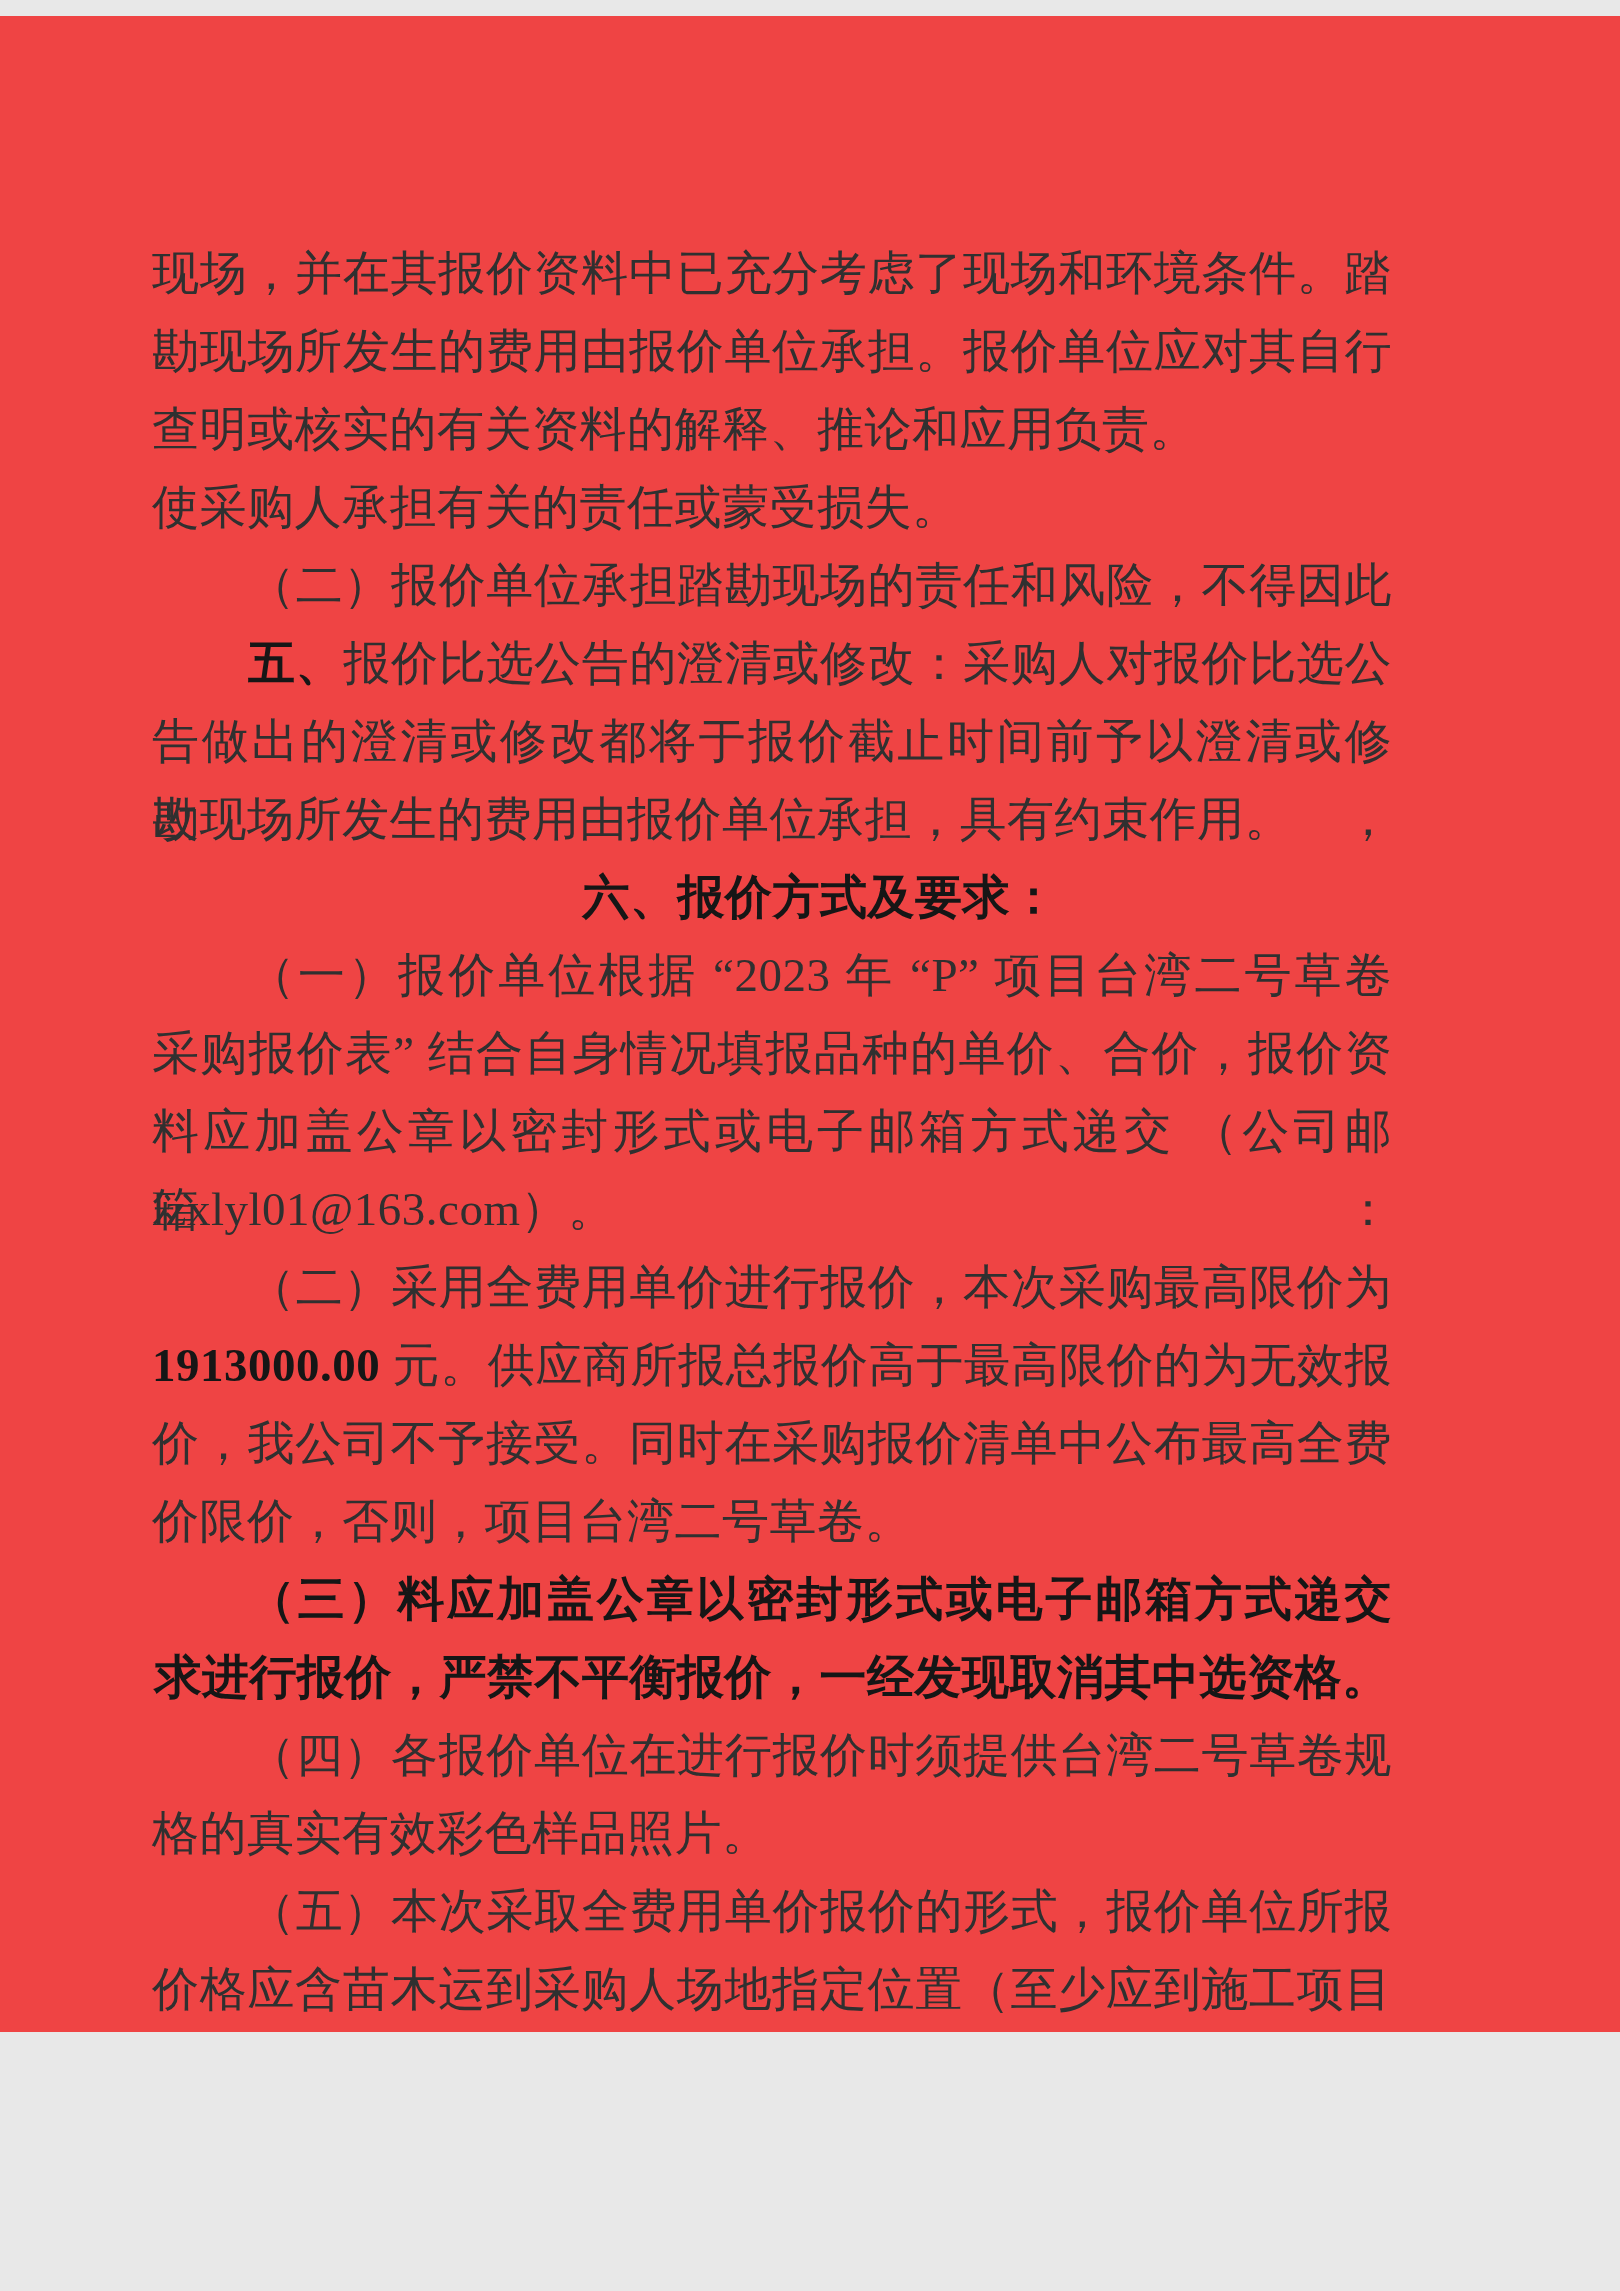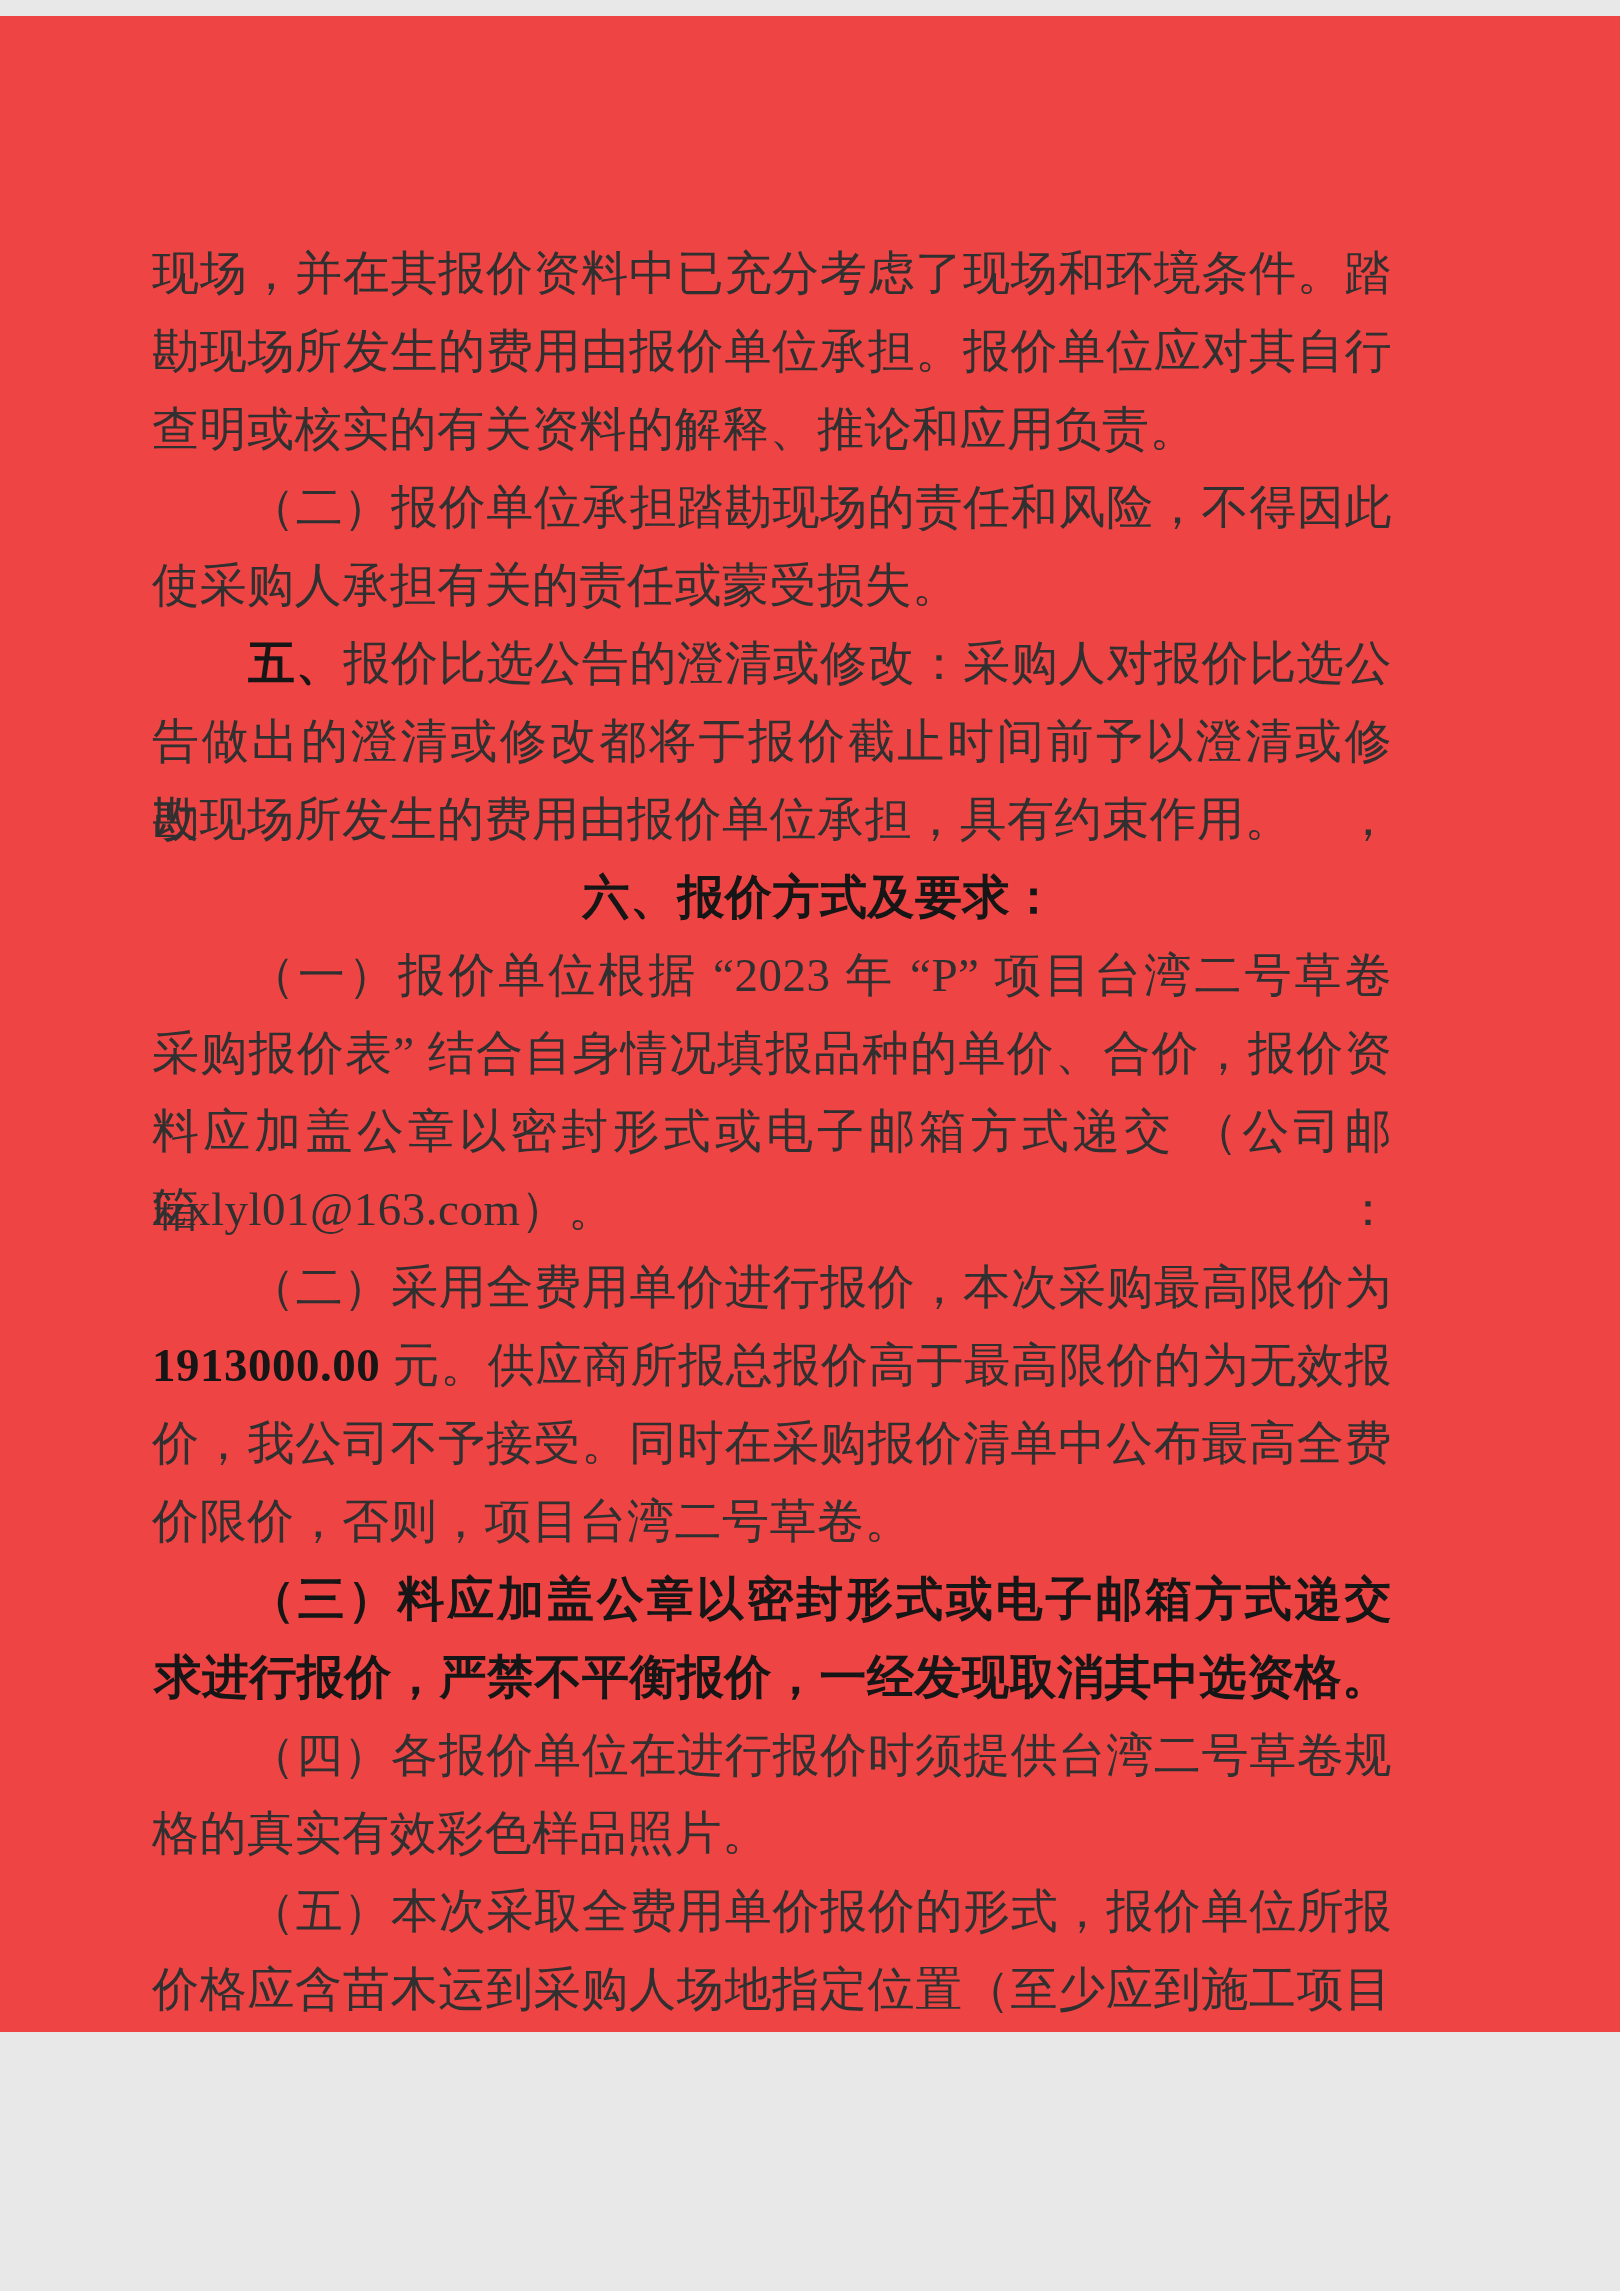--- a/index.html
+++ b/index.html
@@ -47,22 +47,22 @@
 </head>
 <body>
 
 <div class="page">
   <div class="textblock">
 
     <div class="line jl"><span>现场，并在其报价资料中已充分考虑了现场和环境条件。踏</span></div>
     <div class="line jl"><span>勘现场所发生的费用由报价单位承担。报价单位应对其自行</span></div>
     <div class="line"><span>查明或核实的有关资料的解释、推论和应用负责。</span></div>
 
+    <div class="line"><span>使采购人承担有关的责任或蒙受损失。</span></div>
     <div class="line jl ind"><span>（二）报价单位承担踏勘现场的责任和风险，不得因此</span></div>
-    <div class="line"><span>使采购人承担有关的责任或蒙受损失。</span></div>
 
     <div class="line jl ind"><span class="b">五、</span><span>报价比选公告的澄清或修改：采购人对报价比选公</span></div>
     <div class="line jl"><span>告做出的澄清或修改都将于报价截止时间前予以澄清或修改，</span></div>
     <div class="line"><span>勘现场所发生的费用由报价单位承担，具有约束作用。</span></div>
 
     <div class="line ind b"><span>六、报价方式及要求：</span></div>
 
     <div class="line jl ind"><span>（一）报价单位根据 “2023 年 “P” 项目台湾二号草卷</span></div>
     <div class="line jl"><span>采购报价表” 结合自身情况填报品种的单价、合价，报价资</span></div>
     <div class="line jl"><span>料应加盖公章以密封形式或电子邮箱方式递交 （公司邮箱：</span></div>

